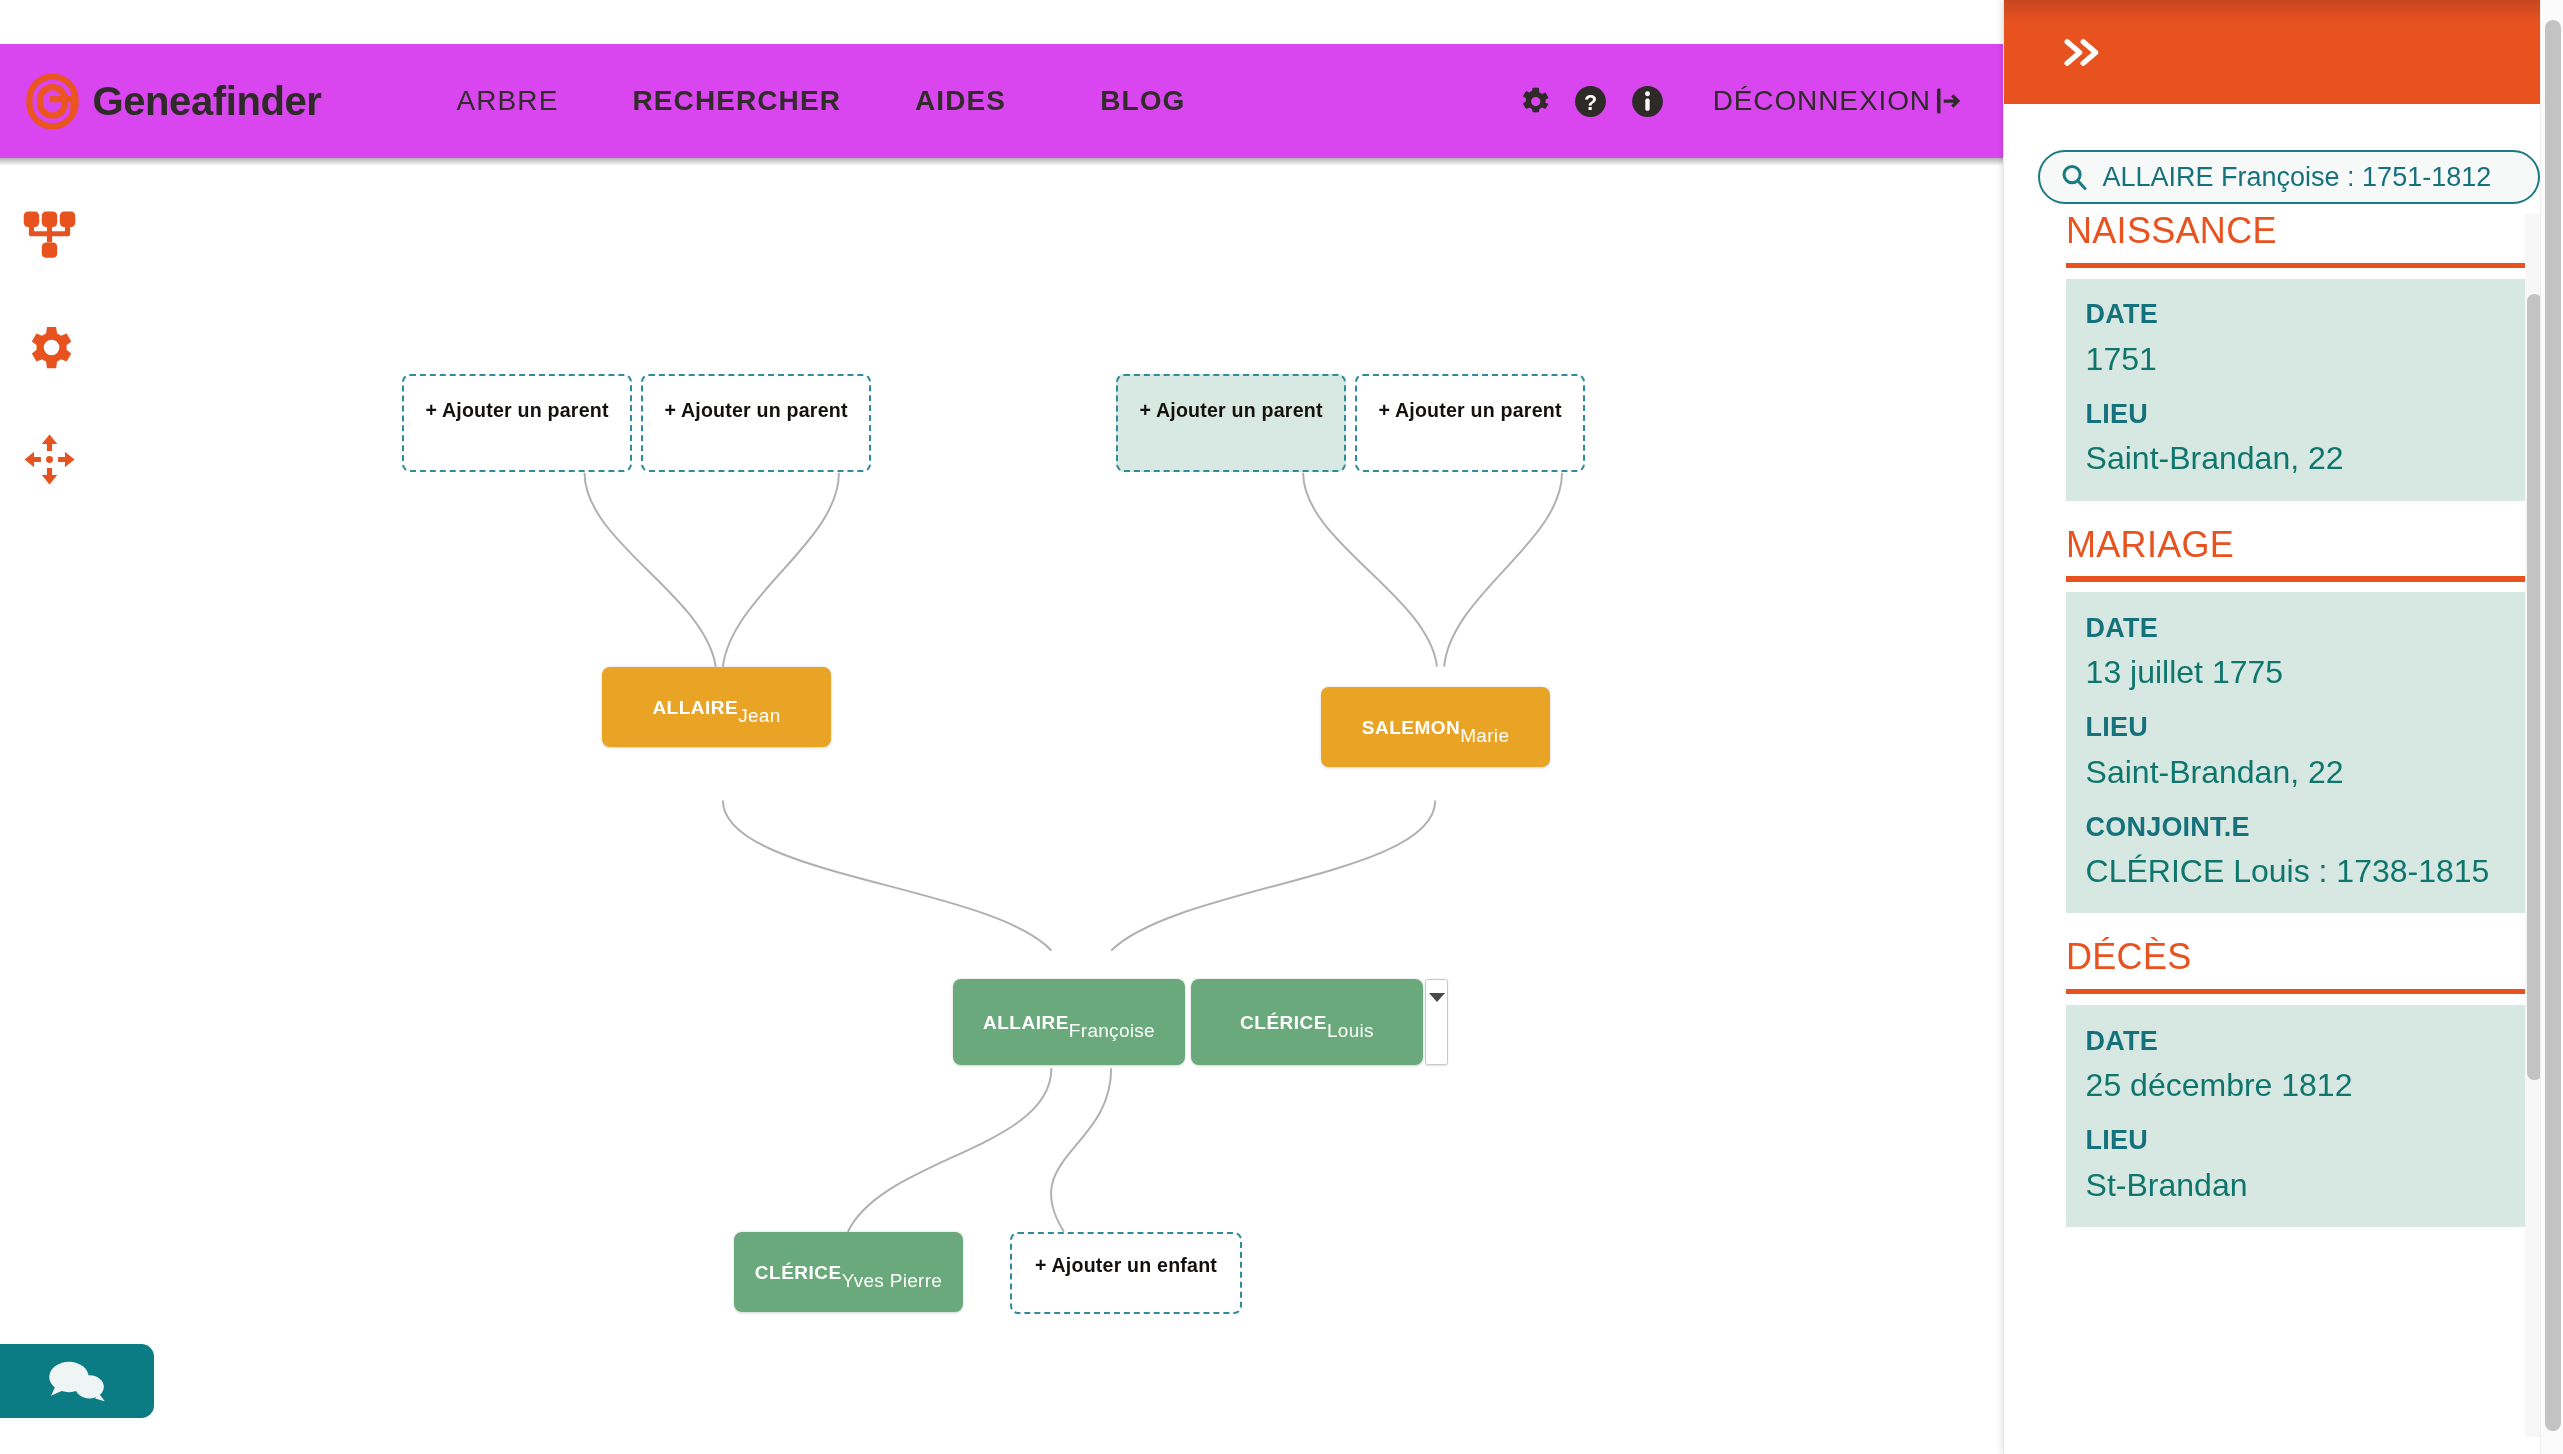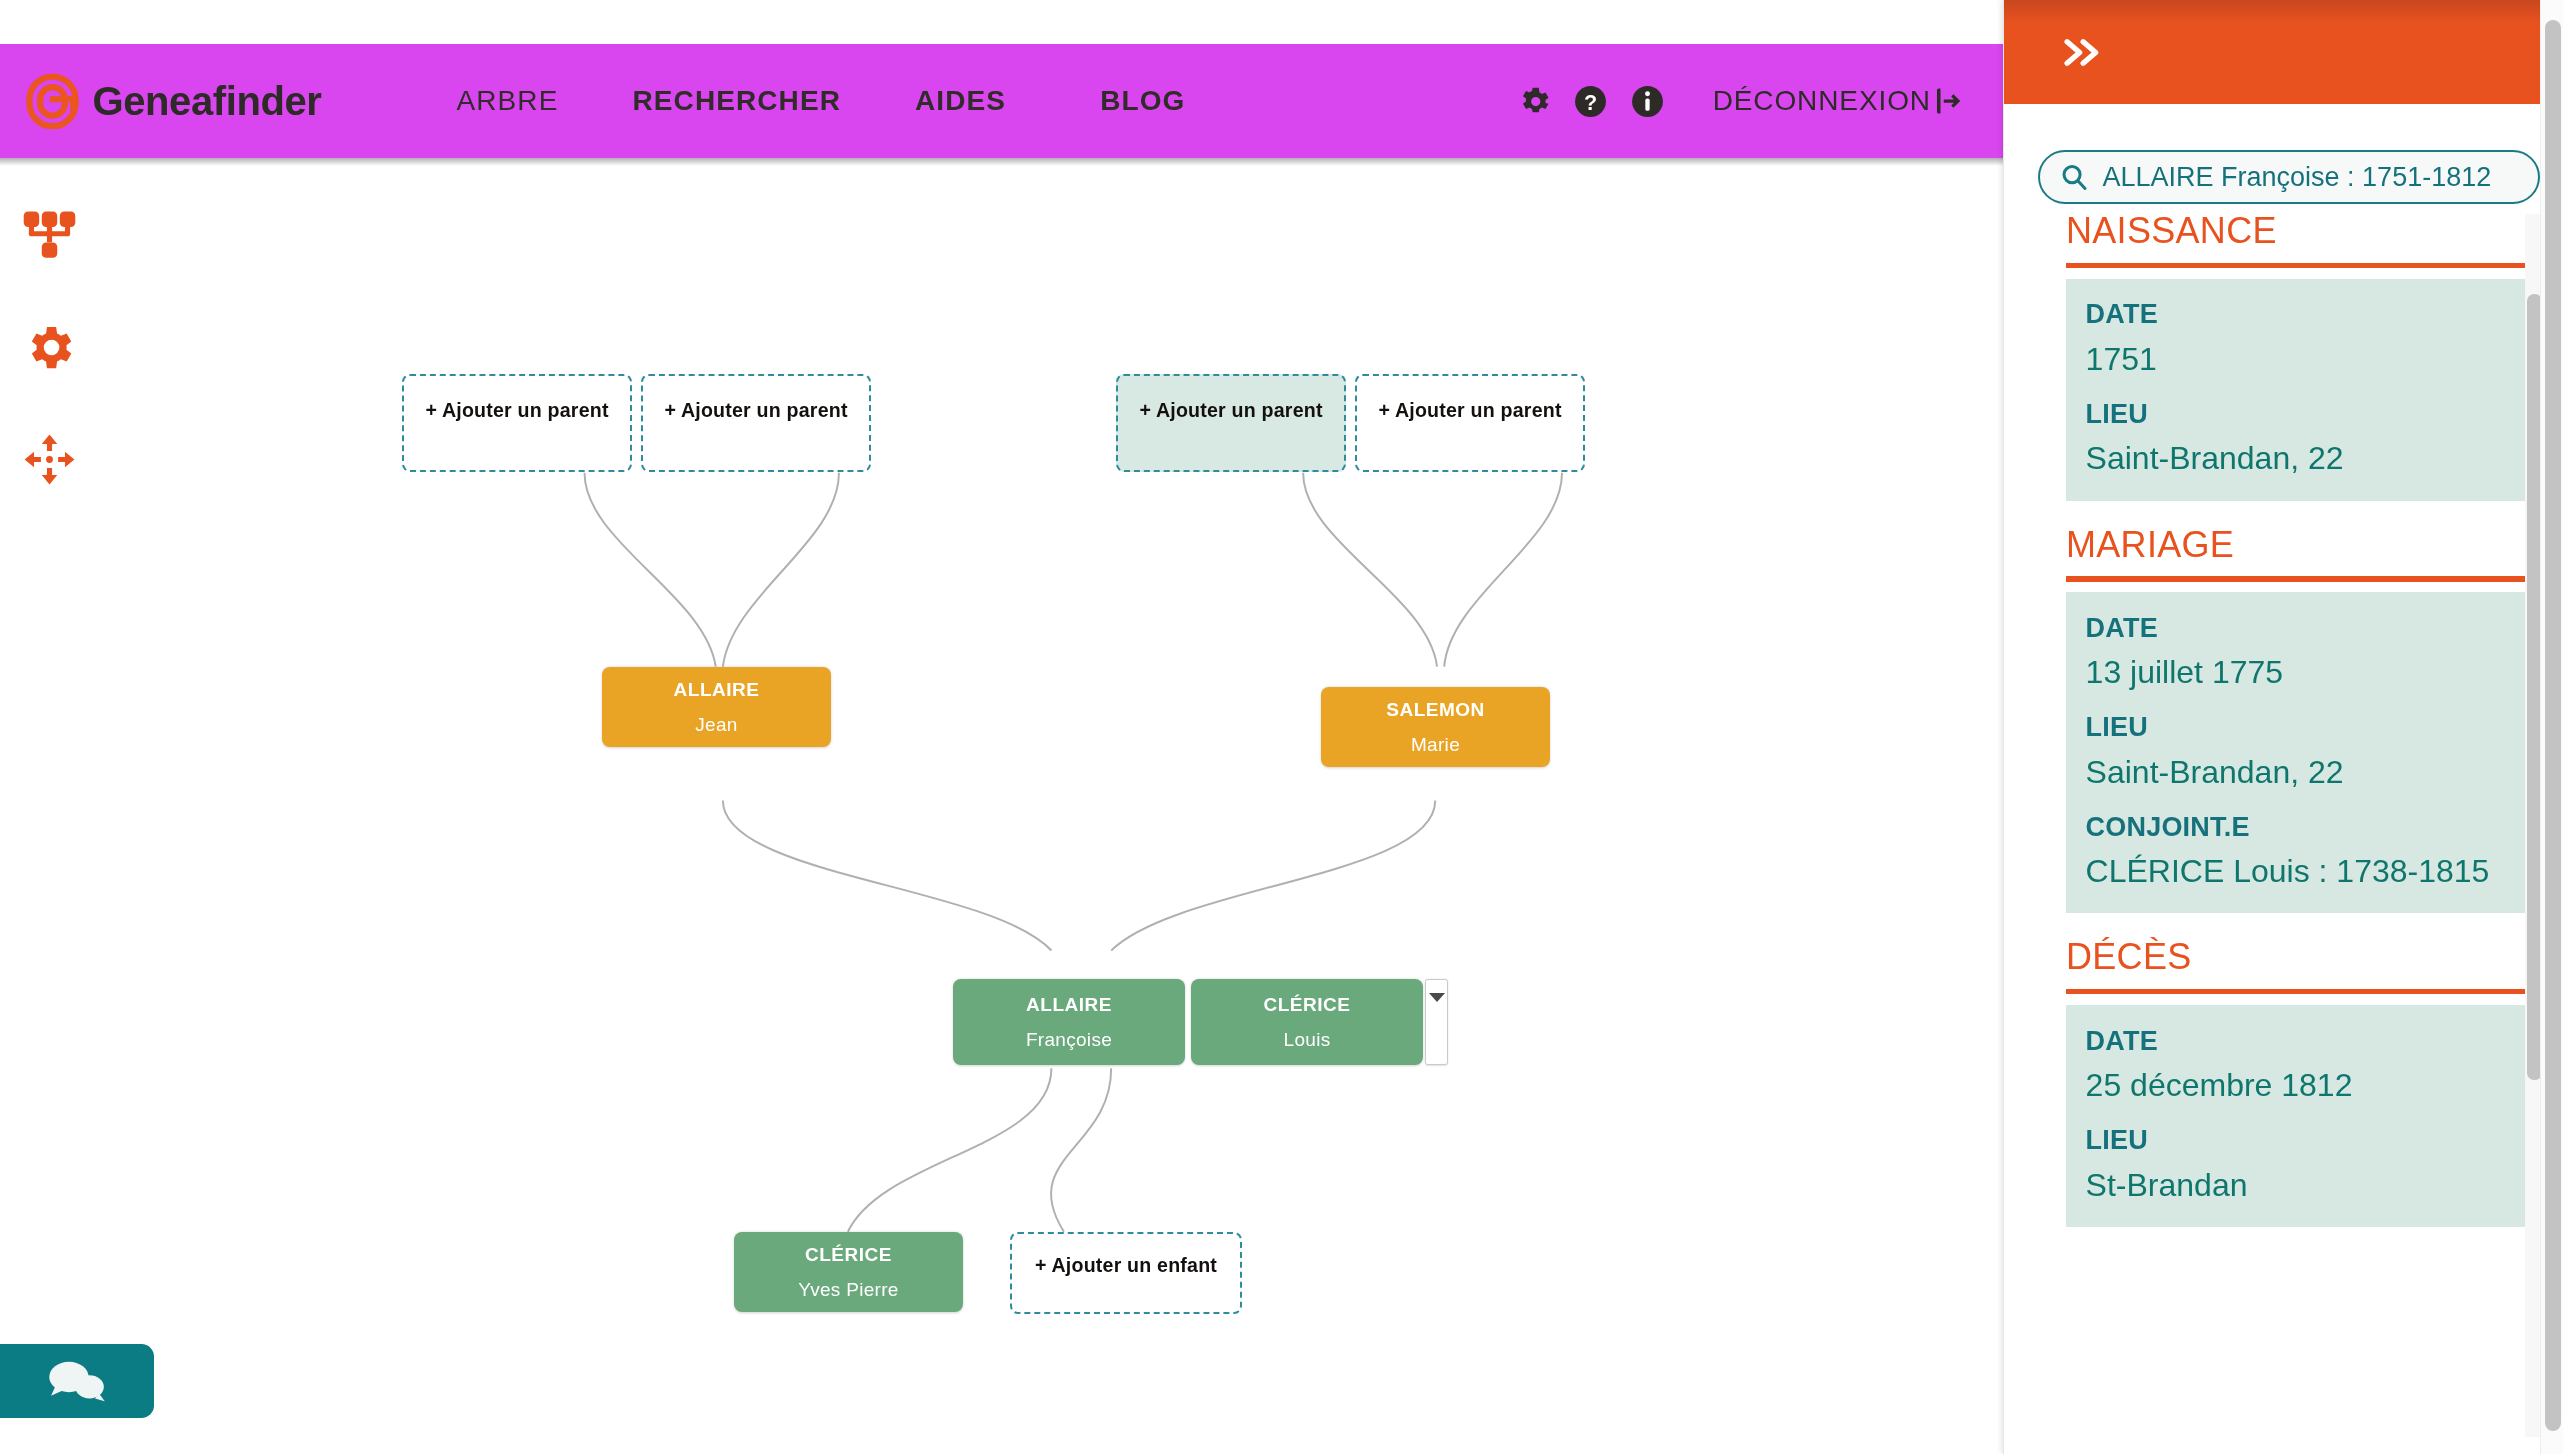--- a/index.html
+++ b/index.html
@@ -75,21 +75,21 @@
   #tree-canvas {
     position: absolute; left: 98px; top: 122px;
     width: 1905px; height: 1332px;
     background: #ffffff;
     overflow: hidden;
   }
   #tree-edges { position: absolute; left: 0; top: 0; width: 1905px; height: 1332px; }
 
   .node {
     position: absolute;
-    display: flex; flex-direction: column;
+    display: flex; 
     align-items: center; justify-content: center;
     border-radius: 8px; cursor: pointer;
     box-shadow: 0 0.9px 2.7px rgba(0,0,0,.18);
   }
   .node .surname {
     font-size: 19px; font-weight: bold; color: #ffffff;
     letter-spacing: 0.5px; line-height: 1;
   }
   .node .given {
     font-size: 19px; font-weight: normal; color: #ffffff;

